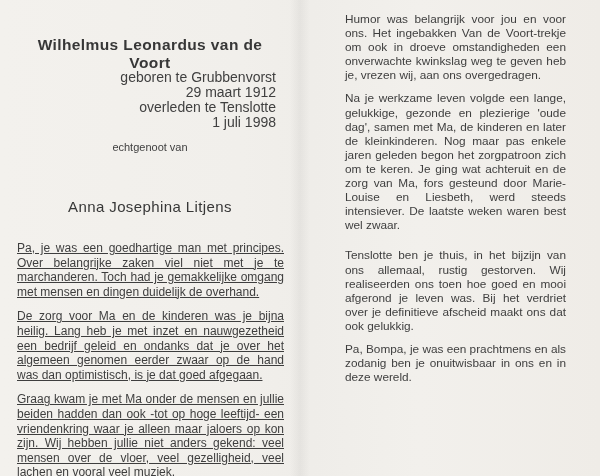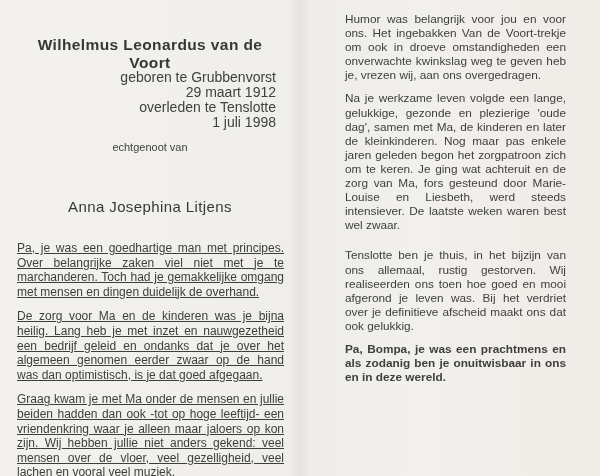--- a/index.html
+++ b/index.html
@@ -78,21 +78,21 @@
     position: absolute;
     top: 12px; left: 0;
     width: 221px;
     font-size: 11.8px;
     line-height: 14.1px;
     text-align: justify;
   }
   .rp-body p { margin: 0 0 9px 0; }
   .rp-body p.joined-prev { margin-top: 16px; }
   .rp-body p.no-bottom { margin-bottom: 4px; }
-  .rp-body p.final-para { margin-bottom: 8px; font-weight: bold; }
+  .rp-body p.final-para { margin-bottom: 8px; }
 </style>
 </head>
 <body>
 
 <div class="card">
   <div class="fold"></div>
 
   <div class="panel panel-left">
     <div class="lp-head">
       <div class="deceased-name">Wilhelmus Leonardus van de Voort</div>

